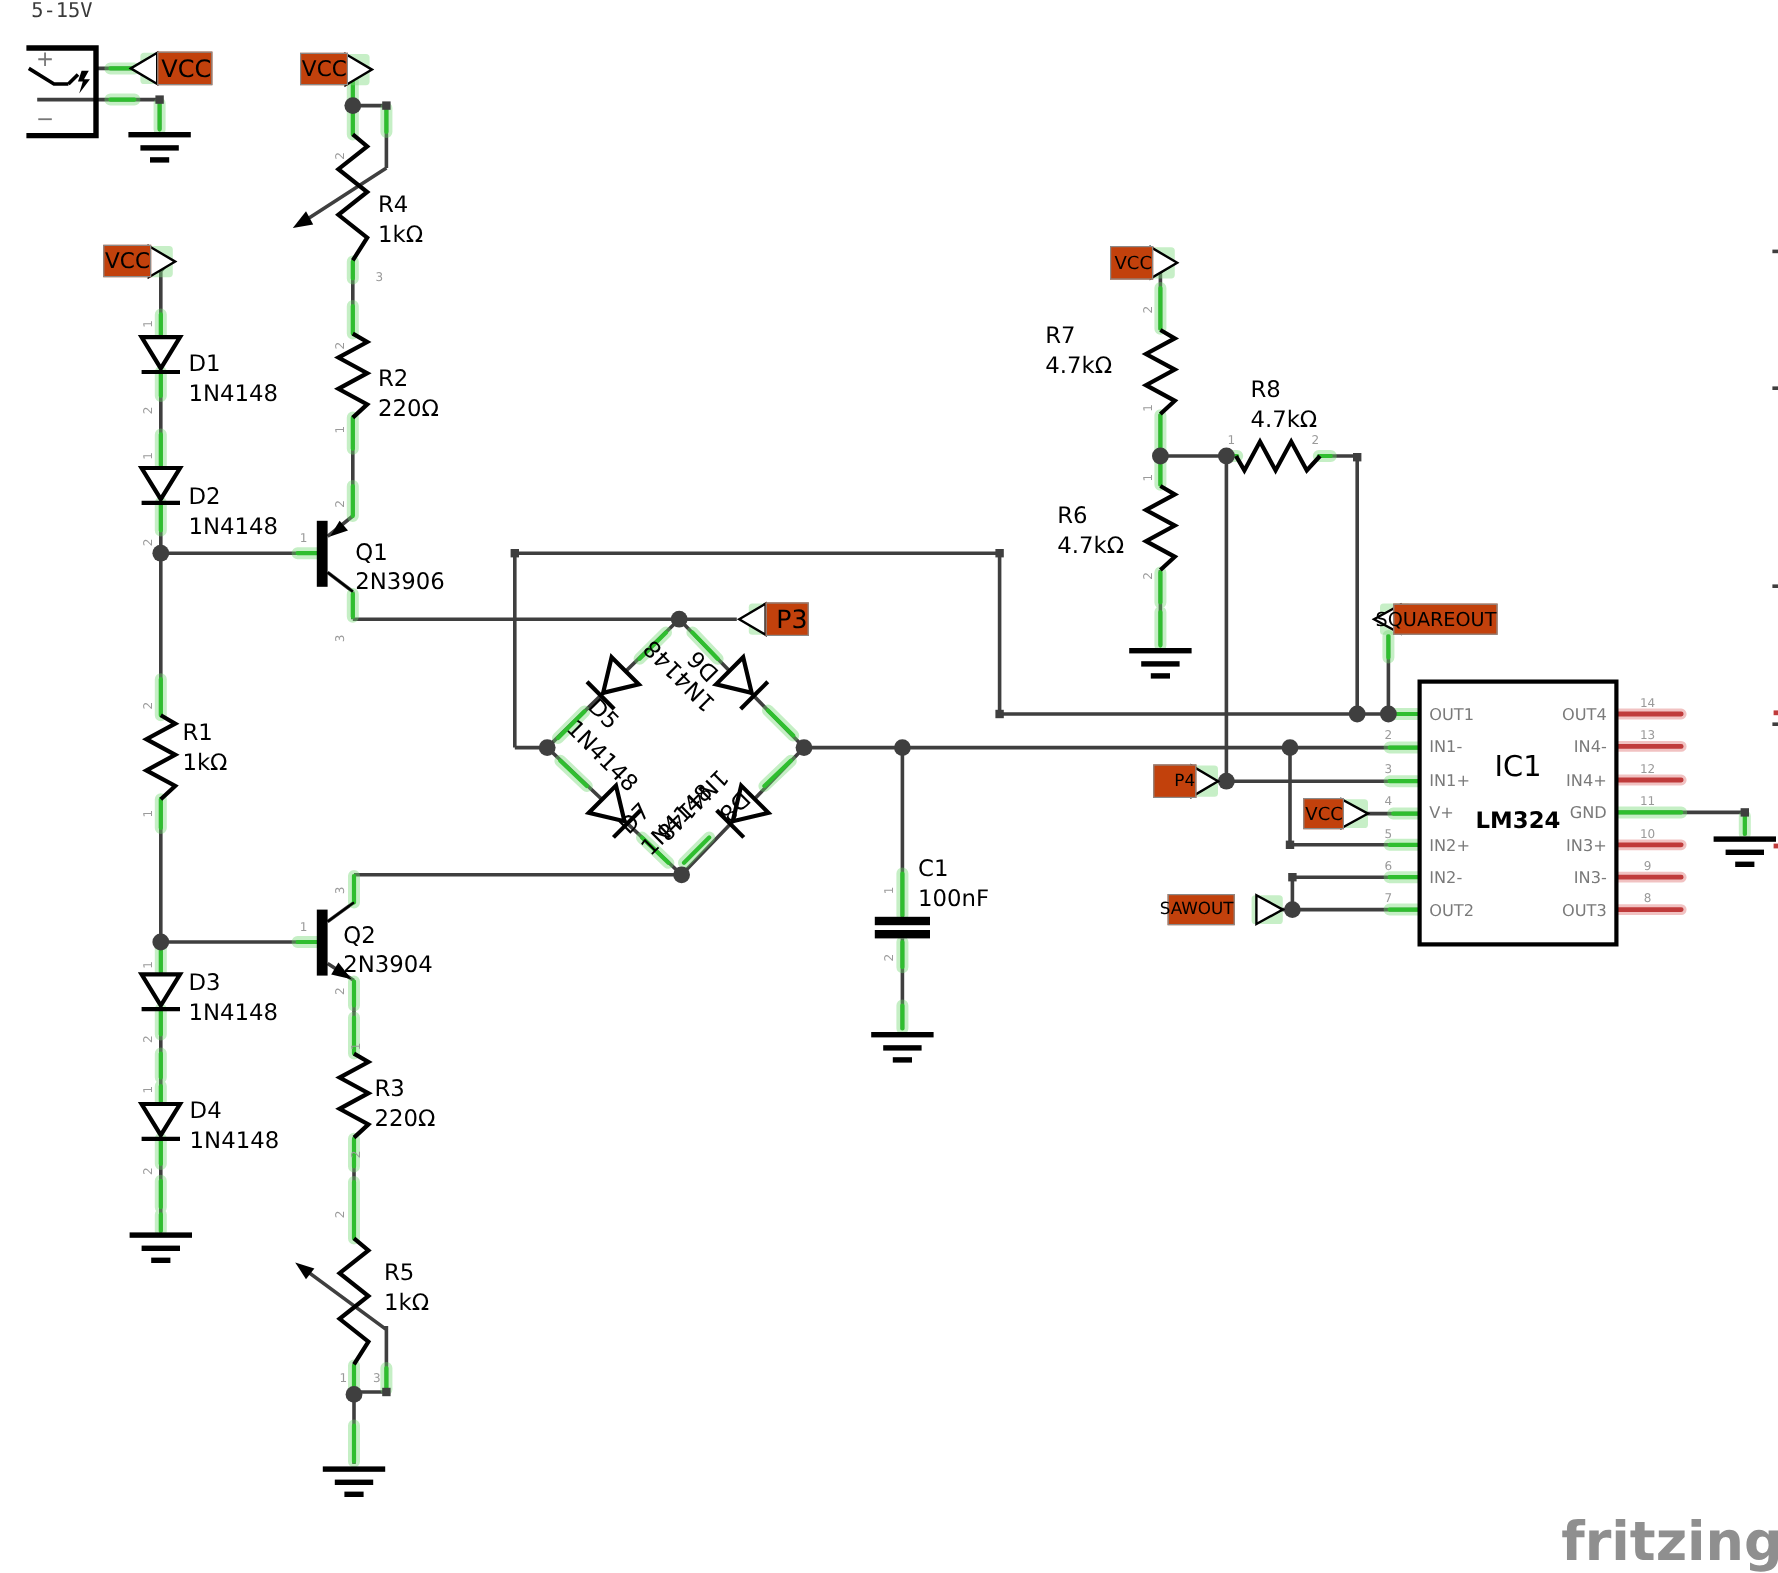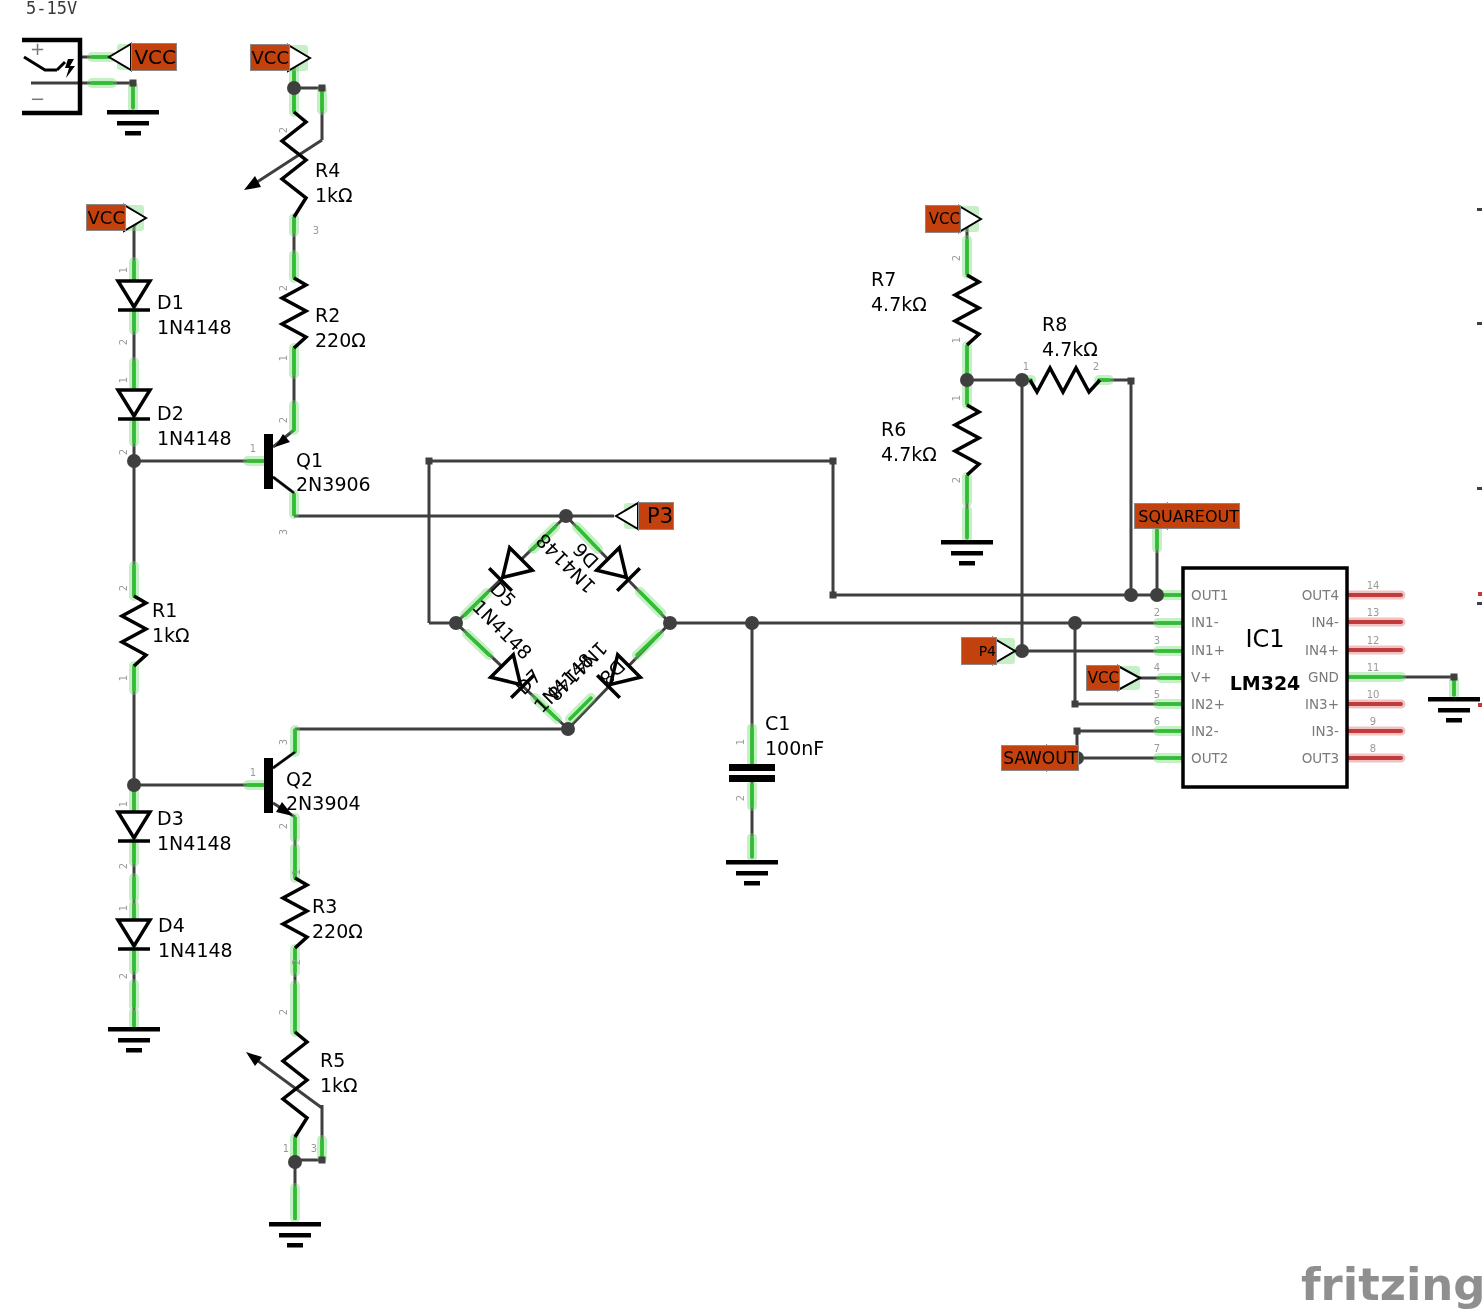--- a/index.html
+++ b/index.html
@@ -317,21 +317,21 @@
       <polygon points="2,15 24,2 24,28" fill="#fff" stroke="#000" stroke-width="2"></polygon>
     </svg>
 <div class="flag" style="left:638px;top:502px;width:36px;height:28px;font-size:21px">
       <span>P3</span>
     </div>
 
 <div class="pin-glow" style="left:1150px;top:503px;width:26px;height:26px"></div>
 <svg class="flag-tri" width="26" height="28" style="left:1143px;top:502px">
       <polygon points="2,14 24,2 24,26" fill="#fff" stroke="#000" stroke-width="2"></polygon>
     </svg>
-<div class="flag" style="left:1134px;top:503px;width:106px;height:26px;font-size:16px">
+<div class="flag" style="left:1161px;top:503px;width:87px;height:26px;font-size:16px">
       <span>SQUAREOUT</span>
     </div>
 
 <div class="pin-glow" style="left:282px;top:45px;width:26px;height:26px"></div>
 <svg class="flag-tri" width="26" height="30" style="left:286px;top:43px">
       <polygon points="24,15 2,2 2,28" fill="#fff" stroke="#000" stroke-width="2"></polygon>
     </svg>
 <div class="flag" style="left:250px;top:44px;width:40px;height:27px;font-size:18px">
       <span>VCC</span>
     </div>
@@ -365,19 +365,19 @@
       <polygon points="24,15 2,2 2,28" fill="#fff" stroke="#000" stroke-width="2"></polygon>
     </svg>
 <div class="flag" style="left:961px;top:637px;width:36px;height:28px;font-size:14px">
       <span>P4</span>
     </div>
 
 <div class="pin-glow" style="left:1043px;top:746px;width:26px;height:24px"></div>
 <svg class="flag-tri" width="26" height="28" style="left:1045px;top:744px">
       <polygon points="24,14 2,2 2,26" fill="#fff" stroke="#000" stroke-width="2"></polygon>
     </svg>
-<div class="flag" style="left:1001px;top:745px;width:78px;height:26px;font-size:17px">
+<div class="flag" style="left:973px;top:745px;width:56px;height:26px;font-size:14px">
       <span>SAWOUT</span>
     </div>
 
 <div class="watermark">fritzing</div>
 
 </div>
 
 </body></html>

